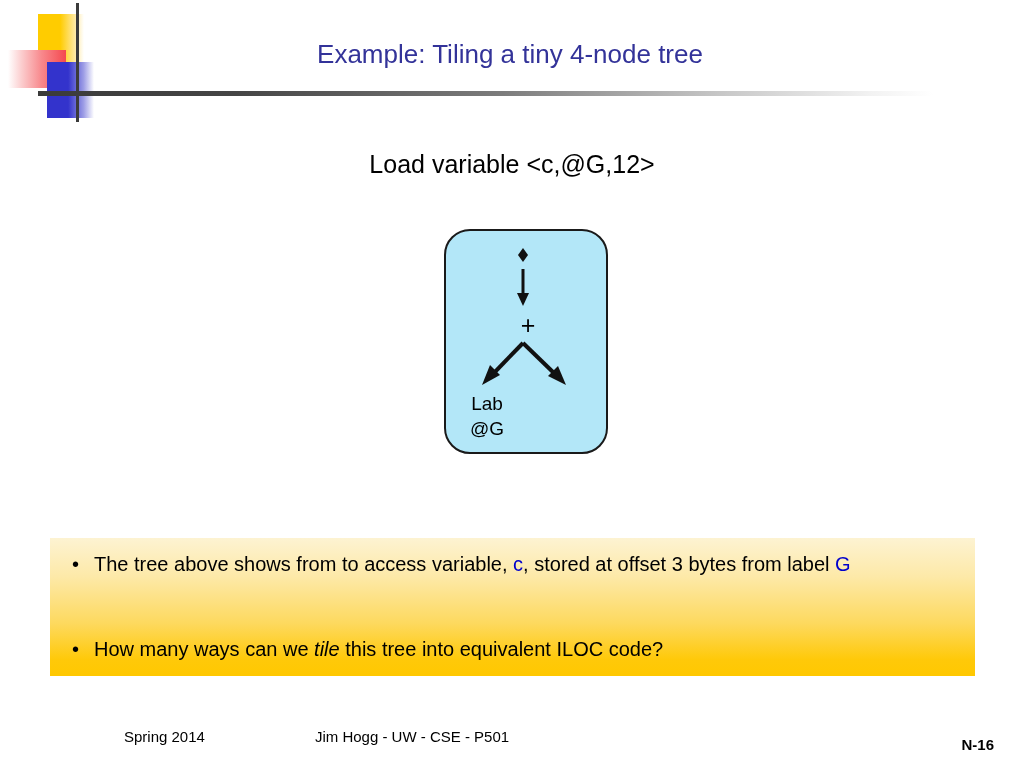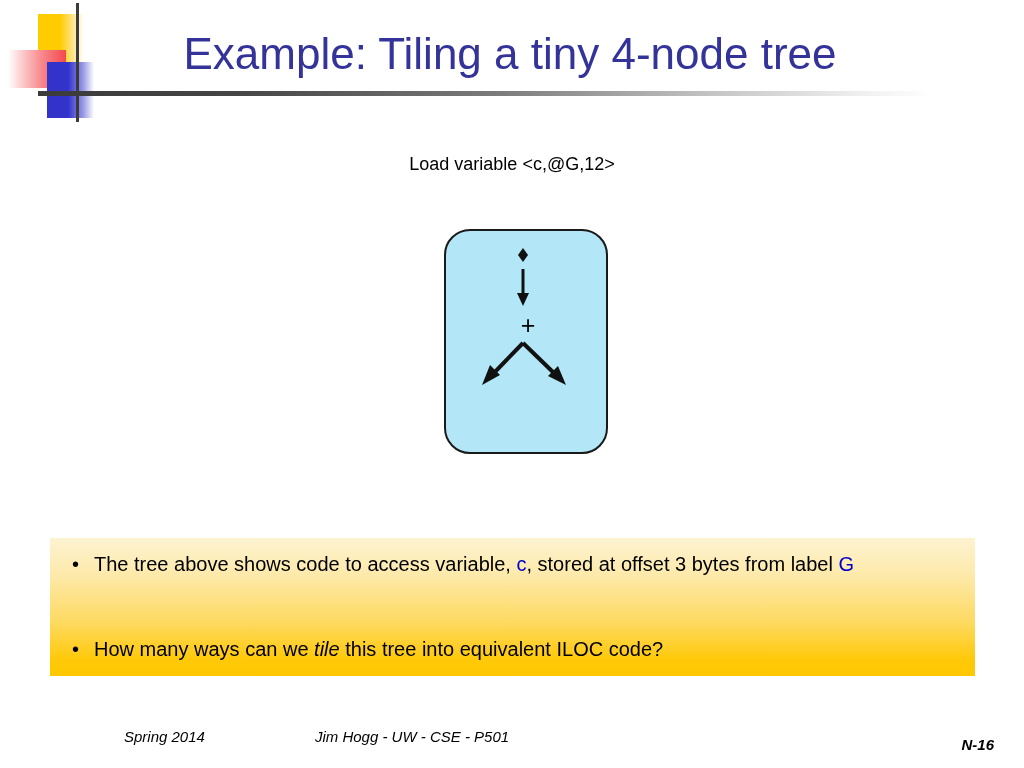--- a/index.html
+++ b/index.html
@@ -66,34 +66,34 @@
     background: linear-gradient(to right, #3b3b3b 0%, #454545 22%, #7c7c7c 52%, #c6c6c6 76%, #f2f2f2 93%, #ffffff 100%);
   }
 
   
   .slide-title {
     position: absolute;
     left: 60px;
     top: 31px;
     width: 900px;
     text-align: center;
-    font-size: 44px;
+    font-size: 26px;
     line-height: 46px;
     color: #333399;
     white-space: nowrap;
   }
 
   
   .caption {
     position: absolute;
     left: 0;
     top: 149px;
     width: 1024px;
     text-align: center;
-    font-size: 18px;
+    font-size: 25px;
     line-height: 30px;
     color: #000000;
   }
 
   
   .tree-box {
     position: absolute;
     left: 444px;
     top: 229px;
     width: 164px;
@@ -175,21 +175,20 @@
   
   .footer {
     position: absolute;
     left: 0;
     top: 726px;
     width: 1024px;
     height: 22px;
     font-size: 15px;
     line-height: 22px;
     color: #000000;
-    font-style: italic;
   }
   .footer-left {
     position: absolute;
     left: 124px;
     top: 0;
   }
   .footer-center {
     position: absolute;
     left: 0;
     top: 0;
@@ -229,27 +228,31 @@
 
     <line x1="77" y1="112" x2="46" y2="144" stroke="#111111" stroke-width="4"></line>
     <polygon points="36,154 44,134 54,144" fill="#111111"></polygon>
 
     <line x1="77" y1="112" x2="110" y2="144" stroke="#111111" stroke-width="4"></line>
     <polygon points="120,154 102,145 112,135" fill="#111111"></polygon>
   </svg>
 
   <div class="tree-label tree-plus">+</div>
 
+  <div class="tree-label tree-leaf-left">
+    <div>Lab</div>
+    <div>@G</div>
+  </div>
 
 </div>
 
 <div class="bullets-panel">
   <div class="bullet-row first">
     <span class="bullet-dot">•</span>
-    <span class="bullet-text"><span>The tree above shows code to access variable, </span><span class="hl-blue">c</span><span>, stored at offset 3 bytes from label </span><span class="hl-blue">G</span></span>
+    <span class="bullet-text"><span>The tree above shows from to access variable, </span><span class="hl-blue">c</span><span>, stored at offset 3 bytes from label </span><span class="hl-blue">G</span></span>
   </div>
   <div class="bullet-row second">
     <span class="bullet-dot">•</span>
     <span class="bullet-text"><span>How many ways can we </span><span class="it">tile</span><span>  this tree into equivalent ILOC code?</span></span>
   </div>
 </div>
 
 <div class="footer">
   <span class="footer-left">Spring 2014</span>
   <span class="footer-center">Jim Hogg - UW - CSE - P501</span>

